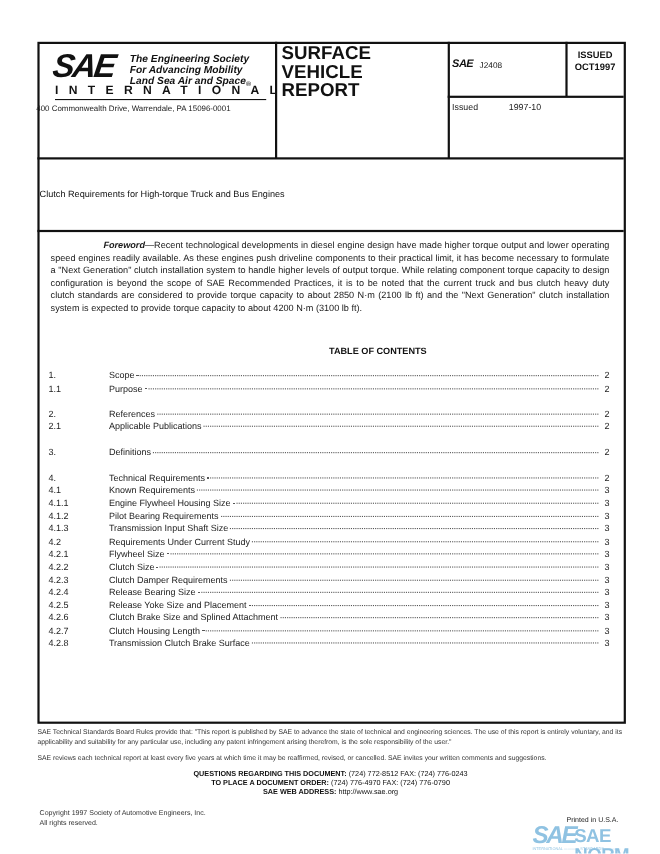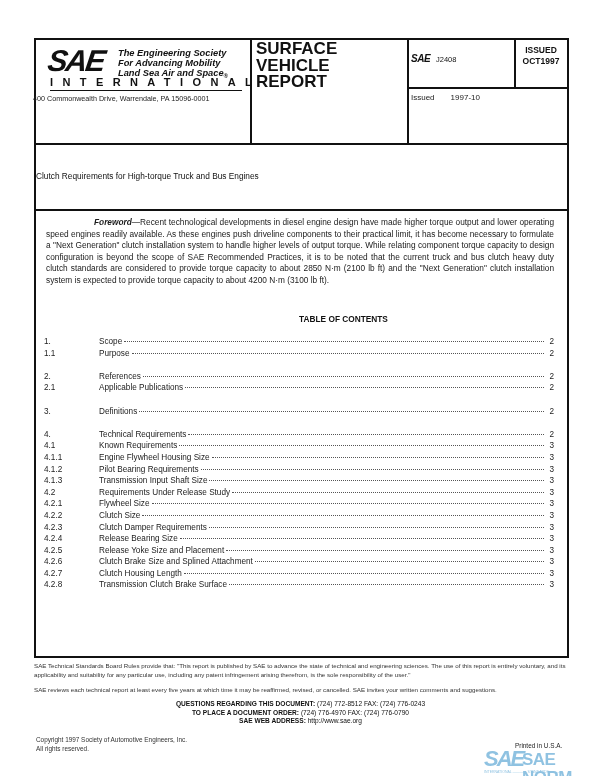--- a/index.html
+++ b/index.html
@@ -24,21 +24,21 @@
   .report-title { position: absolute; left: 256px; top: 41px; font-size: 17px; font-weight: bold;
                   line-height: 16.5px; color: #111; }
 
   .sae-mini { position: absolute; left: 411px; top: 53px; font-weight: bold; font-style: italic;
               font-size: 10px; letter-spacing: -0.5px; }
   .doc-num { position: absolute; left: 436px; top: 55px; font-size: 7.5px; }
   .issued-hdr { position: absolute; left: 517px; top: 45px; width: 48px; text-align: center;
                 font-size: 8.5px; font-weight: bold; line-height: 11px; }
   .issued-row { position: absolute; left: 411px; top: 93px; font-size: 8px; color: #222; }
   .issued-row span { display: inline-block; }
-  .issued-row .date { margin-left: 16px; }
+  .issued-row .date { margin-left: 28px; }
 
   .doc-title { position: absolute; left: 36px; top: 171px; width: 529px; text-align: left;
                font-size: 8.3px; font-weight: normal; }
 
   .foreword { position: absolute; left: 46px; top: 217px; width: 508px; font-size: 8.3px;
               line-height: 11.5px; text-align: justify; color: #1a1a1a; }
   .foreword .lead { font-weight: bold; font-style: italic; margin-left: 48px; }
 
   .toc-title { position: absolute; left: 36px; top: 314px; width: 529px; text-align: center;
                font-size: 8.3px; font-weight: bold; padding-left: 43px; }
@@ -162,21 +162,21 @@
       <span class="toc-page">3</span>
     </div>
     <div class="toc-row">
       <span class="toc-num">4.1.3</span>
       <span class="toc-label">Transmission Input Shaft Size</span>
       <span class="toc-dots"></span>
       <span class="toc-page">3</span>
     </div>
     <div class="toc-row">
       <span class="toc-num">4.2</span>
-      <span class="toc-label">Requirements Under Release Study</span>
+      <span class="toc-label">Requirements Under Current Study</span>
       <span class="toc-dots"></span>
       <span class="toc-page">3</span>
     </div>
     <div class="toc-row">
       <span class="toc-num">4.2.1</span>
       <span class="toc-label">Flywheel Size</span>
       <span class="toc-dots"></span>
       <span class="toc-page">3</span>
     </div>
     <div class="toc-row">

